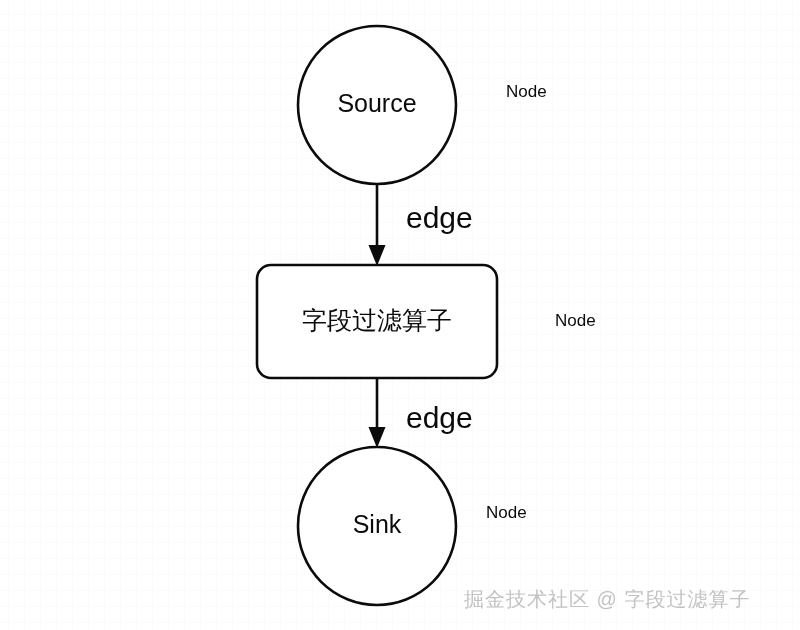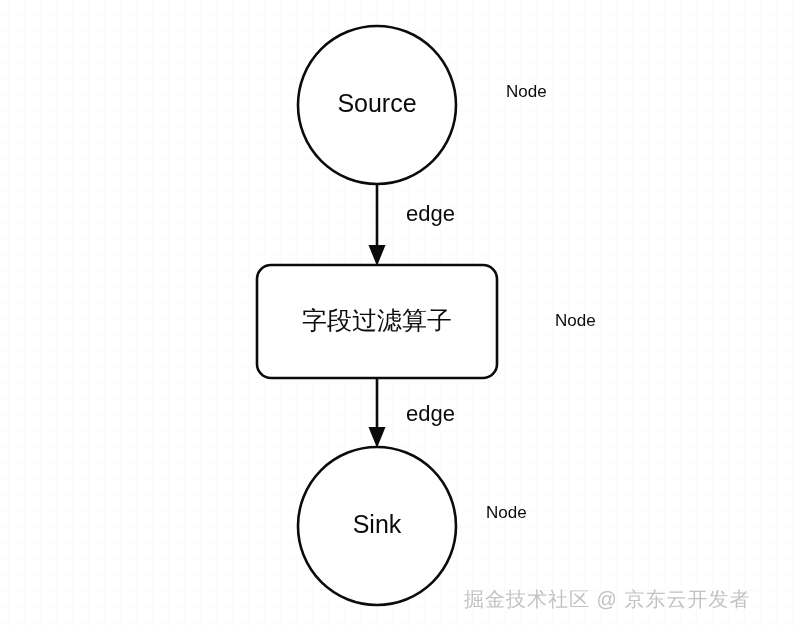--- a/index.html
+++ b/index.html
@@ -83,21 +83,21 @@
     font-size: 17px;
     line-height: 1;
   }
   .ann-node-1 { left: 506px; top: 83px; }
   .ann-node-2 { left: 555px; top: 312px; }
   .ann-node-3 { left: 486px; top: 504px; }
   .edge-label {
     position: absolute;
     color: #0b0b0b;
     white-space: nowrap;
-    font-size: 22px;
+    font-size: 30px;
     line-height: 1;
   }
   .edge-label-1 { left: 406px; top: 203px; }
   .edge-label-2 { left: 406px; top: 403px; }
   .watermark {
     position: absolute;
     left: 464px;
     top: 589px;
     font-size: 20px;
     color: #c2c2c2;
@@ -135,15 +135,15 @@
   <div class="shape-label label-sink">Sink</div>
   <div class="shape-label label-rect">字段过滤算子</div>
 
   <div class="annotation ann-node-1">Node</div>
   <div class="annotation ann-node-2">Node</div>
   <div class="annotation ann-node-3">Node</div>
 
   <div class="edge-label edge-label-1">edge</div>
   <div class="edge-label edge-label-2">edge</div>
 
-  <div class="watermark">掘金技术社区 @ 京东云开发者</div>
+  <div class="watermark">掘金技术社区 @ 字段过滤算子</div>
 
 </div>
 
 </body></html>

